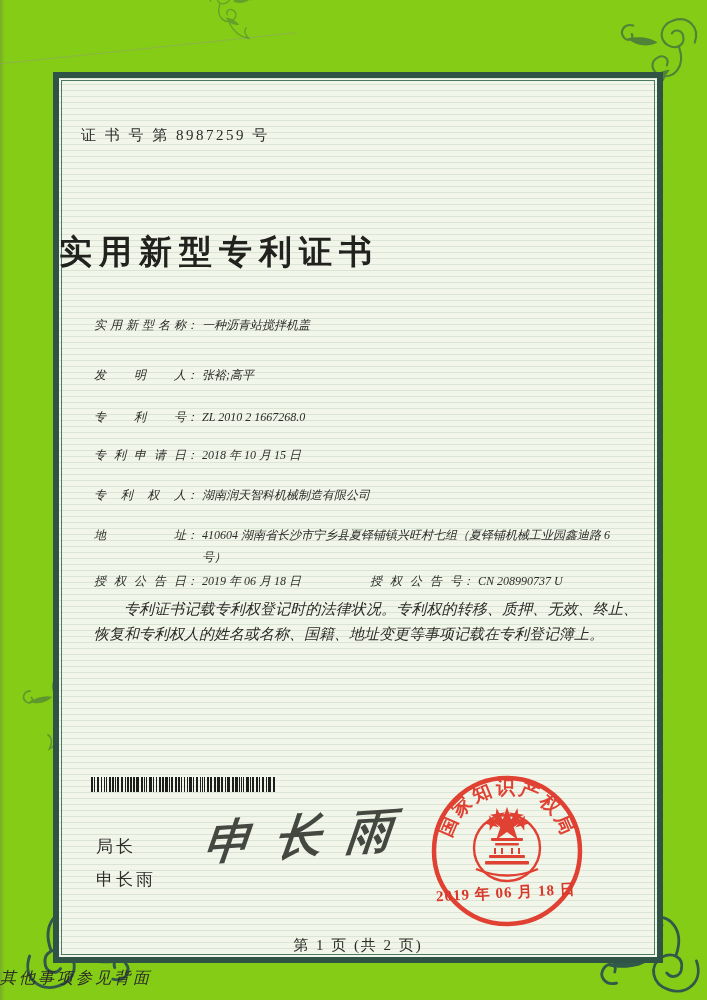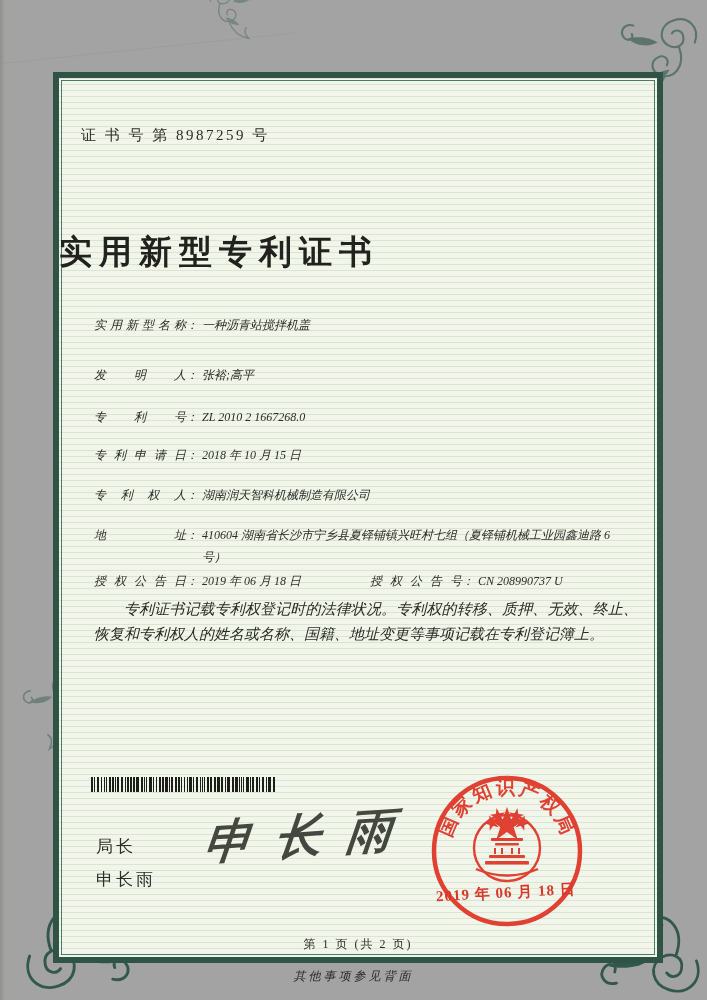--- a/index.html
+++ b/index.html
@@ -1,18 +1,18 @@
 <!DOCTYPE html>
 <html><head>
 <meta charset="utf-8">
 <style>
   html,body{margin:0;padding:0;background:#e8e8e3;}
   .page{
     position:relative;width:707px;height:1000px;margin:0 auto;
-    background:#a3a3a3;overflow:hidden;
+    background:#84cc16;overflow:hidden;
     font-family:"Liberation Serif","DejaVu Serif",serif;
     color:#2c2c28;
   }
   .edge-shadow{position:absolute;left:0;top:0;width:5px;height:100%;
     background:linear-gradient(90deg,rgba(90,90,80,.28),rgba(90,90,80,0));}
   .crease{position:absolute;left:-4px;top:48px;width:300px;height:1px;
     background:rgba(150,150,138,.45);transform:rotate(-6deg);}
   
   .frame{
     position:absolute;left:53px;top:72px;width:598px;height:879px;
@@ -44,23 +44,23 @@
   .paras p + p{margin-top:3px;}
   .barcode-box{position:absolute;left:32px;top:699px;width:185px;height:15px;}
   .signer{position:absolute;left:37px;top:752px;font-size:17px;letter-spacing:3px;line-height:33px;color:#2d2d29;}
   .signature{position:absolute;left:145px;top:726px;width:230px;
     font-size:47px;font-weight:700;letter-spacing:24px;color:#33352f;
     transform:rotate(-4deg) skewX(-10deg);white-space:nowrap;opacity:.9;}
   .seal{position:absolute;left:369px;top:694px;width:158px;height:158px;}
   .seal-date{position:absolute;left:377px;top:805px;width:160px;font-size:15px;font-weight:600;
     letter-spacing:1px;color:#d8382a;transform:rotate(-3deg);white-space:nowrap;}
   .page-info{position:absolute;left:0;top:858px;width:100%;text-align:center;
-    font-size:12px;letter-spacing:2px;color:#2b2b27;}
-  .back-note{position:absolute;left:0;top:968px;width:100%;text-align:center;
-    font-size:12px;letter-spacing:3px;color:#2b2b27;}
+    font-size:15px;letter-spacing:2px;color:#2b2b27;}
+  .back-note{position:absolute;left:0;top:968px;width:100%;text-align:left;
+    font-size:16px;letter-spacing:3px;color:#2b2b27;}
   .logo{position:absolute;left:295px;top:100px;width:130px;height:102px;}
   .qr{position:absolute;left:555px;top:118px;width:73px;height:73px;}
   .orn{position:absolute;pointer-events:none;}
   .orn-br{left:592px;top:868px;width:116px;height:130px;transform:scaleX(-1);}
   .orn-bl{left:20px;top:856px;width:116px;height:142px;}
   .orn-tr{left:612px;top:14px;width:94px;height:100px;transform:rotate(180deg);opacity:.62;}
   .orn-tl{left:186px;top:-16px;width:92px;height:60px;transform:rotate(180deg) scaleX(-1);opacity:.38;}
   .orn-le{left:26px;top:652px;width:66px;height:120px;transform:rotate(160deg);opacity:.45;}
 </style>
 </head>

